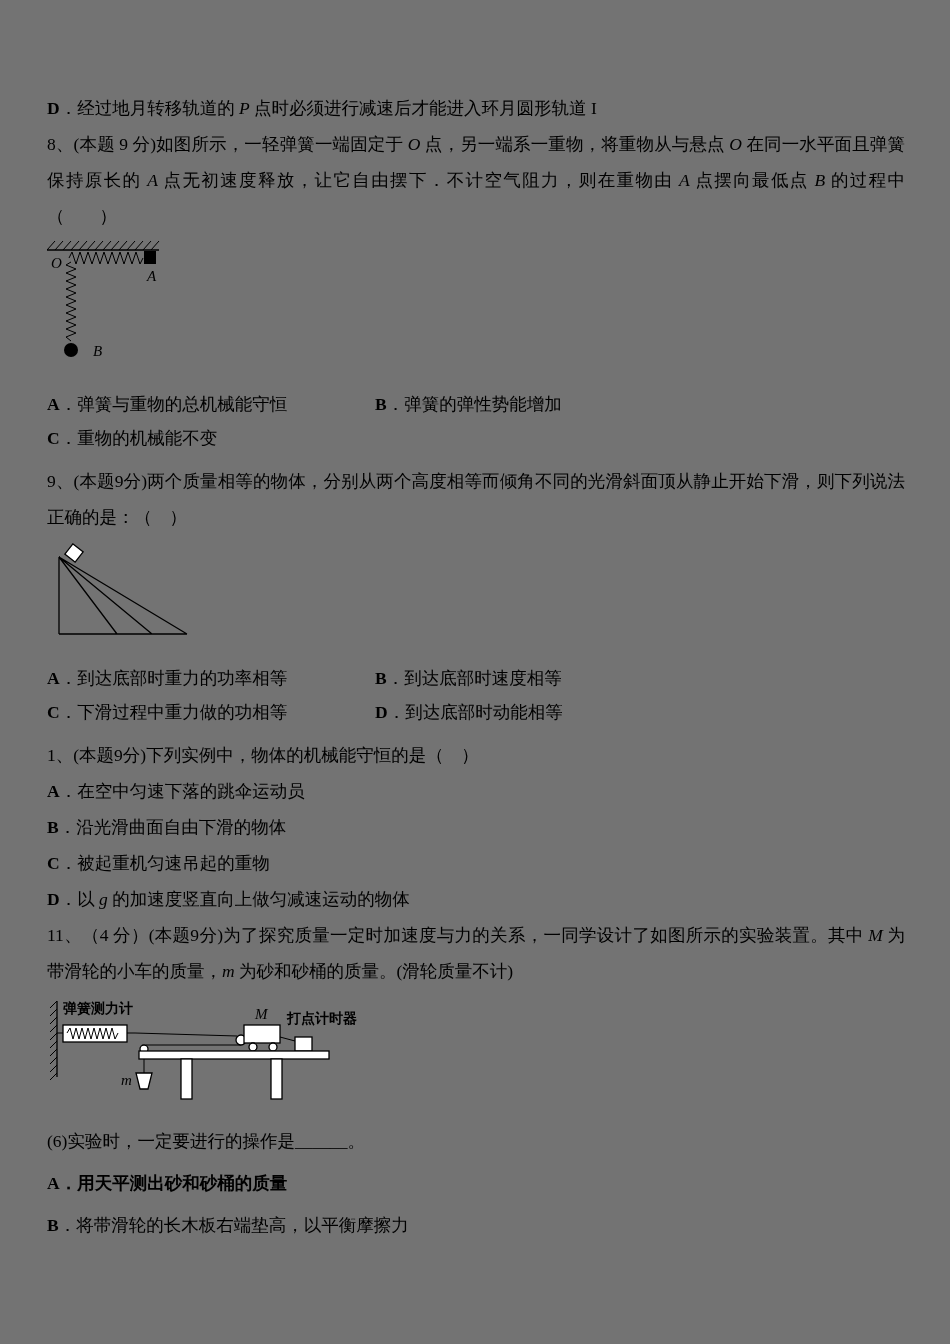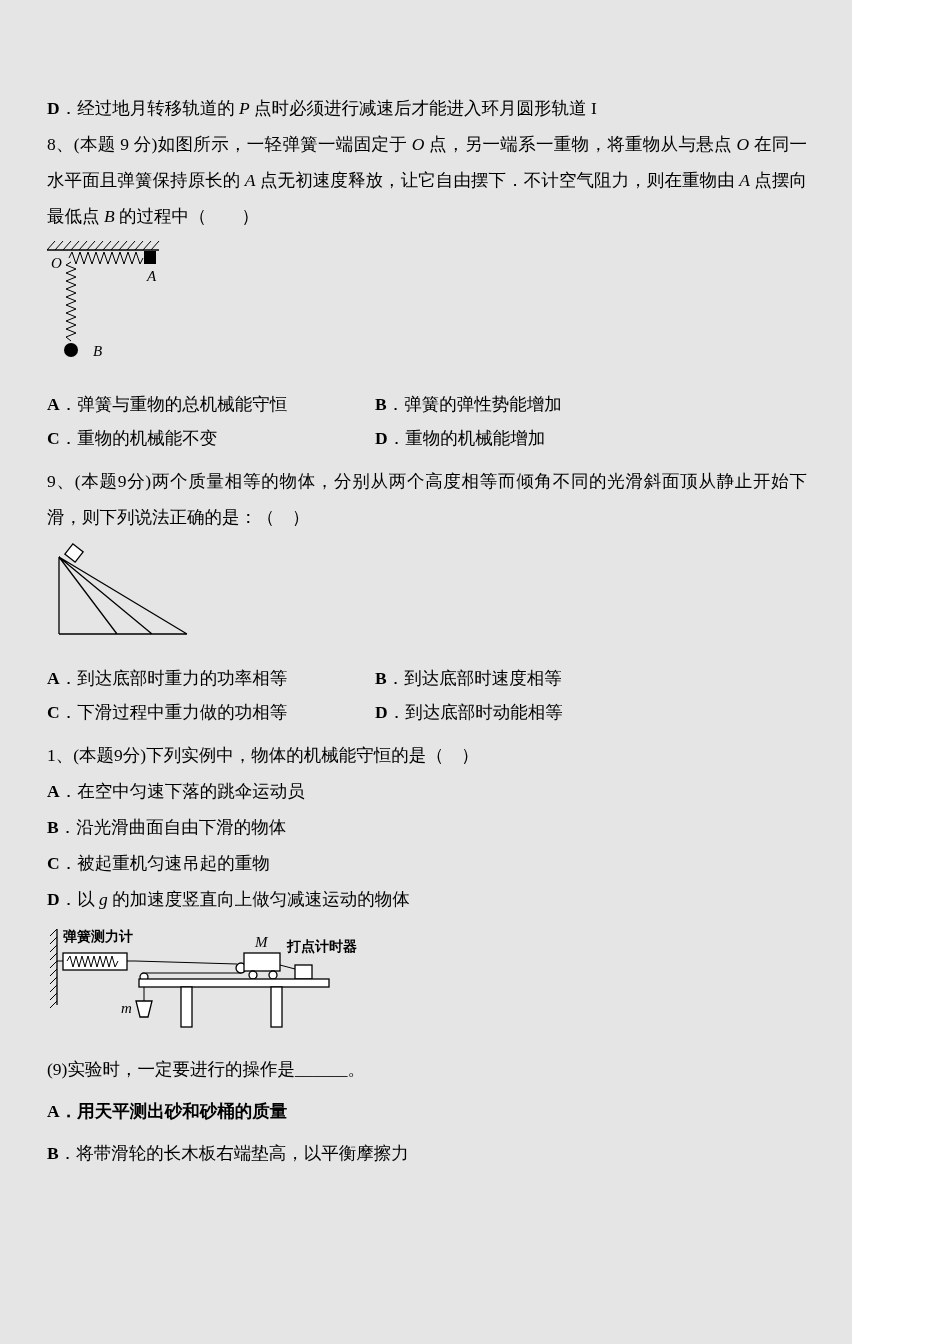--- a/index.html
+++ b/index.html
@@ -1,19 +1,19 @@
 <!DOCTYPE html>
 <html><head>
 <meta charset="utf-8">
 <style>
   html,body{margin:0;padding:0;background:#ffffff;}
   .page{
     position:relative;
-    width:852px;height:1344px;
-    background:#e5e5e5;color:#000000;
+    width:950px;height:1344px;
+    background:#737373;color:#000000;
     font-family:"Liberation Serif","DejaVu Serif",serif;
     font-size:17.5px;
     padding:90px 45px 0 47px;
     box-sizing:border-box;
     overflow:hidden;
   }
   p{margin:0;}
   .line{line-height:36px;}
   .stem{line-height:36px;text-align:justify;margin-bottom:2px;}
   .opts2{
@@ -62,21 +62,20 @@
       <path class="ink-thin" d="M24 24 L19 27 L29 31 L19 35 L29 39 L19 43 L29 47 L19 51 L29 55 L19 59 L29 63 L19 67 L29 71 L19 75 L29 79 L19 83 L29 87 L19 91 L29 95 L19 99 L24 103"></path>
       <circle class="solid" cx="24" cy="112" r="7"></circle>
       <text class="varlbl" x="46" y="118">B</text>
     </svg>
   </div>
 
   <div class="opts2">
     <p><b>A</b>．弹簧与重物的总机械能守恒</p>
     <p><b>B</b>．弹簧的弹性势能增加</p>
     <p><b>C</b>．重物的机械能不变</p>
-    <p><b>D</b>．重物的机械能增加</p>
   </div>
 
   <p class="stem">9、(本题9分)两个质量相等的物体，分别从两个高度相等而倾角不同的光滑斜面顶从静止开始下滑，则下列说法正确的是：（　）</p>
 
   <div class="fig fig2">
     <svg width="200" height="100" viewBox="0 0 200 100">
       <rect class="hollow" x="-6.5" y="-6.5" width="13" height="13" transform="translate(27,14) rotate(38)"></rect>
       <path class="ink" d="M12 18 L12 95 M12 95 L140 95 M12 18 L140 95 M12 18 L105 95 M12 18 L70 95"></path>
     </svg>
   </div>
@@ -88,20 +87,21 @@
     <p><b>D</b>．到达底部时动能相等</p>
   </div>
 
   <p class="optline">1、(本题9分)下列实例中，物体的机械能守恒的是（　）</p>
   <p class="optline"><b>A</b>．在空中匀速下落的跳伞运动员</p>
   <p class="optline"><b>B</b>．沿光滑曲面自由下滑的物体</p>
   <p class="optline"><b>C</b>．被起重机匀速吊起的重物</p>
   <p class="optline"><b>D</b>．以 <i>g</i> 的加速度竖直向上做匀减速运动的物体</p>
 
 
+  <p class="stem">11、（4 分）(本题9分)为了探究质量一定时加速度与力的关系，一同学设计了如图所示的实验装置。其中 <i>M</i> 为带滑轮的小车的质量，<i>m</i> 为砂和砂桶的质量。(滑轮质量不计)</p>
 
   <div class="fig fig3">
     <svg width="340" height="112" viewBox="0 0 340 112">
 
       <path class="ink-thin" d="M10 6 L3 13 M10 14 L3 21 M10 22 L3 29 M10 30 L3 37 M10 38 L3 45 M10 46 L3 53 M10 54 L3 61 M10 62 L3 69 M10 70 L3 77 M10 78 L3 85"></path>
       <path class="ink" d="M10 6 V82"></path>
 
       <text class="cnlbl" x="16" y="18">弹簧测力计</text>
 
       <path class="ink-thin" d="M10 38 H16 M80 38 H88"></path>
@@ -126,17 +126,17 @@
 
       <rect class="hollow" x="92" y="56" width="190" height="8"></rect>
       <rect class="hollow" x="134" y="64" width="11" height="40"></rect>
       <rect class="hollow" x="224" y="64" width="11" height="40"></rect>
 
       <path class="hollow" d="M89 78 H105 L101 94 H93 Z"></path>
       <text class="varlbl" x="74" y="90">m</text>
     </svg>
   </div>
 
-  <p class="optline" style="margin-bottom:6px;">(9)实验时，一定要进行的操作是______。</p>
+  <p class="optline" style="margin-bottom:6px;">(6)实验时，一定要进行的操作是______。</p>
   <p class="optline" style="margin-bottom:6px;font-weight:bold;"><b>A</b>．用天平测出砂和砂桶的质量</p>
   <p class="optline"><b>B</b>．将带滑轮的长木板右端垫高，以平衡摩擦力</p>
 
 </div>
 
 </body></html>

